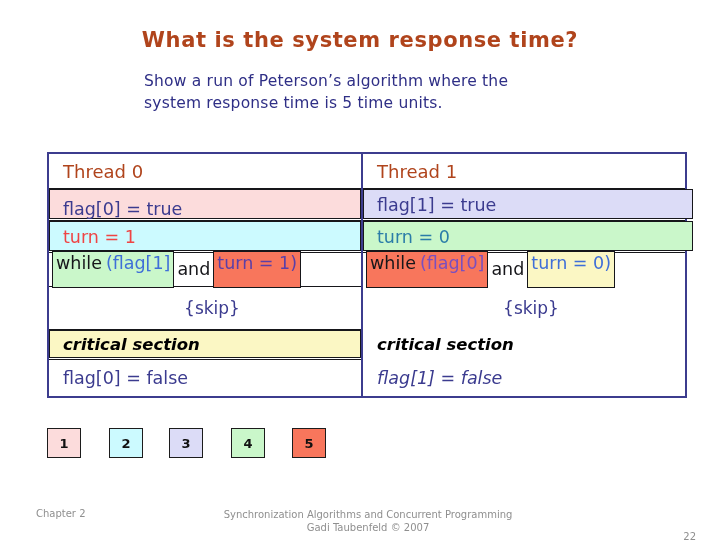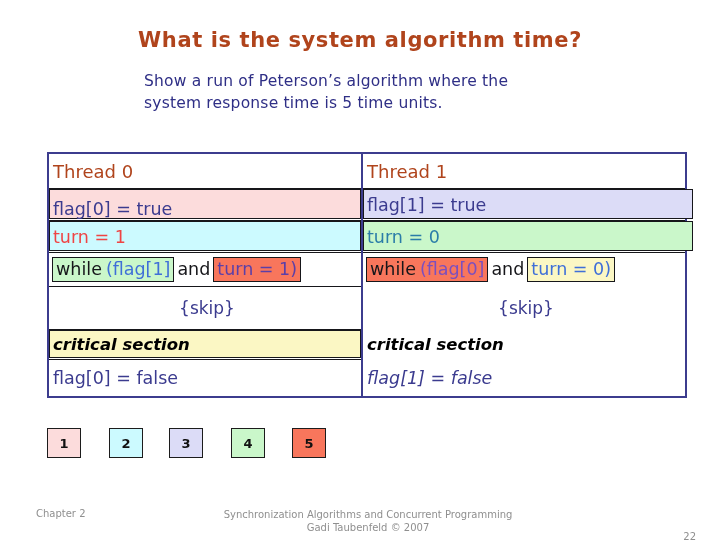--- a/index.html
+++ b/index.html
@@ -81,21 +81,21 @@
     font-size: 17.5px;
     color: #3b3b8f;
     white-space: nowrap;
   }
   .trow .inner {
     position: absolute;
     left: 0; top: 0;
     height: 100%;
     display: flex;
     align-items: center;
-    padding-left: 4px;
+    padding-left: 14px;
     box-sizing: border-box;
   }
 
   
   .rule {
     position: absolute;
     left: 0;
     width: 100%;
     height: 1px;
     background: #16161a;
@@ -104,21 +104,21 @@
   
   .hl {
     position: absolute;
     border: 1px solid #16161a;
     box-sizing: border-box;
   }
 
   
   .tok {
     display: inline-block;
-    padding: 1px 3px 2px 3px;
+    padding: 1px 3px 14px 3px;
     box-sizing: border-box;
     border: 1px solid #16161a;
     line-height: 20px;
   }
   .tok.plain {
     border: none;
     background: transparent;
     padding: 1px 3px 2px 3px;
   }
 
@@ -167,21 +167,21 @@
     color: #8f8f8f;
     white-space: pre-line;
   }
   #footer-chapter { left: 36px;  top: 508px; }
   #footer-center  { left: 0; top: 508px; width: 720px; text-align: center; line-height: 13px; padding-left: 8px; }
   #footer-page    { right: 24px; top: 508px; margin-top: 23px; }
 </style>
 </head>
 <body>
 
-<div id="slide-title">What is the system algorithm time?</div>
+<div id="slide-title">What is the system response time?</div>
 
 <div id="slide-subtitle" style="white-space: pre-line;">Show a run of Peterson’s algorithm where the
 system response time is 5 time units.</div>
 
 <div id="thread-table">
 
   <div id="col-divider"></div>
 
   <div class="col left">
 

